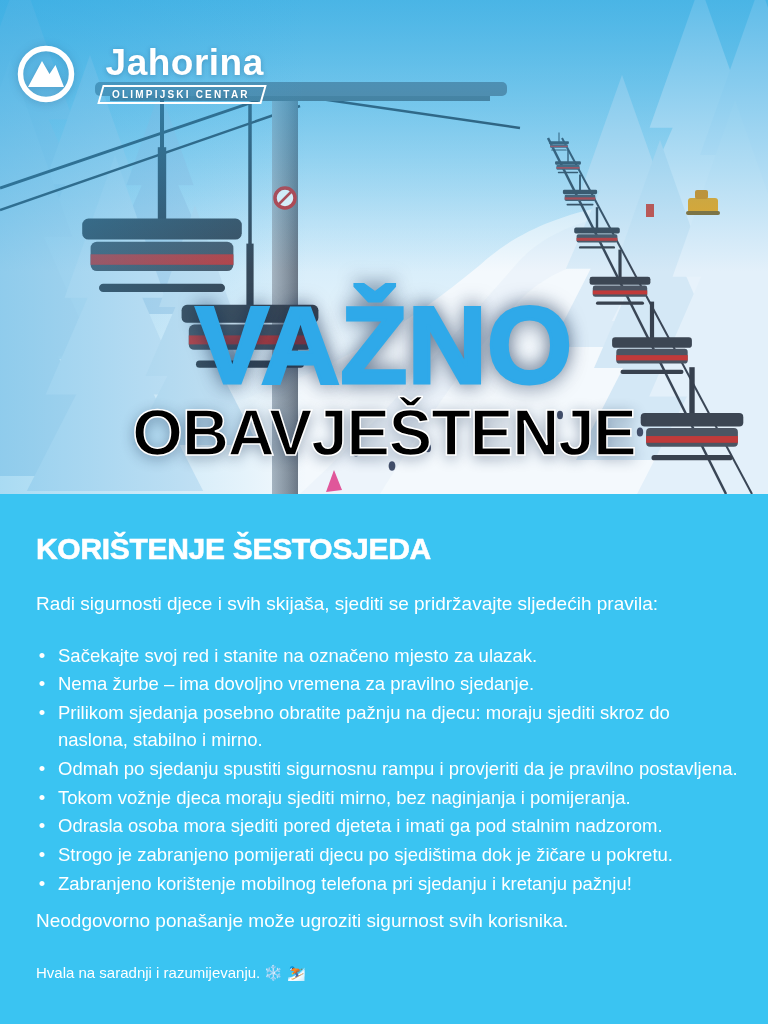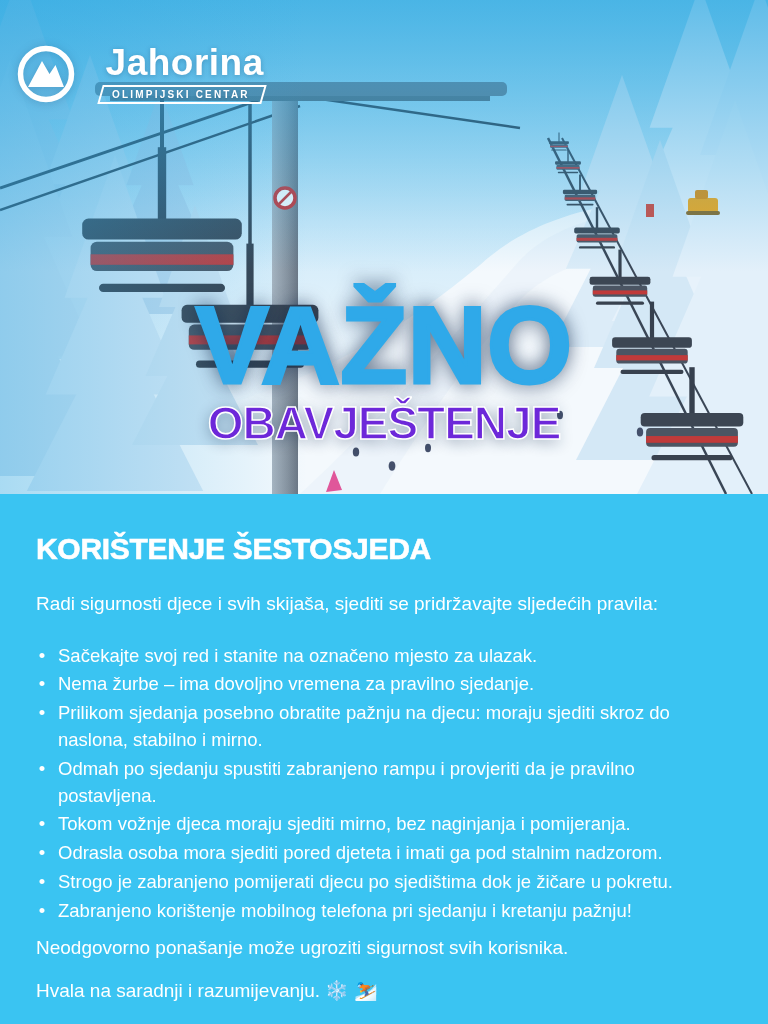--- a/index.html
+++ b/index.html
@@ -29,36 +29,36 @@
   .logo-ribbon > span { display:inline-block; transform:skewX(16deg); }
   
   .hero-title {
     position:absolute; top:290px; left:0; width:100%; text-align:center; z-index:4;
     font-family:"Liberation Sans", sans-serif; font-weight:bold; font-size:110px; line-height:1;
     color:#2FA9E9; -webkit-text-stroke:3px #2FA9E9;
     text-shadow:0 -4px 18px rgba(16,42,78,.55), 0 6px 20px rgba(16,42,78,.35);
   }
   .hero-subtitle {
     position:absolute; top:400px; left:0; width:100%; text-align:center; z-index:4;
-    font-weight:bold; font-size:46px; line-height:1; letter-spacing:-1px;
-    color:#6d28d9; -webkit-text-stroke:1.5px #ffffff;
+    font-weight:bold; font-size:65px; line-height:1; letter-spacing:-1px;
+    color:#000000; -webkit-text-stroke:1.5px #ffffff;
     text-shadow:0 3px 14px rgba(16,42,78,.45);
   }
   
   .content {
     position:absolute; top:494px; left:0; width:768px; height:530px;
     background:#3AC4F2; color:#fff; padding:38px 30px 1px 36px;
   }
   .heading { font-weight:bold; font-size:30px; letter-spacing:-.3px; -webkit-text-stroke:.6px #fff; }
   .intro { font-size:19px; line-height:1.4; margin-top:25px; }
   .rules { list-style:none; margin-top:25px; }
   .rule { display:flex; gap:10px; font-size:18.5px; line-height:1.45; margin:2px 0; }
   .dot { flex:0 0 12px; text-align:center; }
   .warning { font-size:19px; margin-top:12px; }
-  .thanks { font-size:19px; margin-top:20px; }
+  .thanks { font-size:15px; margin-top:32px; }
 </style>
 </head>
 <body>
 
 <div class="poster">
 
   <div class="hero">
     <svg class="scene" viewBox="0 0 768 494" preserveAspectRatio="none" aria-hidden="true">
       <defs>
         <linearGradient id="sky" x1="0" y1="0" x2="0" y2="1">
@@ -193,21 +193,21 @@
         <li class="rule">
           <span class="dot">•</span>
           <span>Nema žurbe – ima dovoljno vremena za pravilno sjedanje.</span>
         </li>
         <li class="rule">
           <span class="dot">•</span>
           <span>Prilikom sjedanja posebno obratite pažnju na djecu: moraju sjediti skroz do naslona, stabilno i mirno.</span>
         </li>
         <li class="rule">
           <span class="dot">•</span>
-          <span>Odmah po sjedanju spustiti zabranjeno rampu i provjeriti da je pravilno postavljena.</span>
+          <span>Odmah po sjedanju spustiti sigurnosnu rampu i provjeriti da je pravilno postavljena.</span>
         </li>
         <li class="rule">
           <span class="dot">•</span>
           <span>Tokom vožnje djeca moraju sjediti mirno, bez naginjanja i pomijeranja.</span>
         </li>
         <li class="rule">
           <span class="dot">•</span>
           <span>Odrasla osoba mora sjediti pored djeteta i imati ga pod stalnim nadzorom.</span>
         </li>
         <li class="rule">

